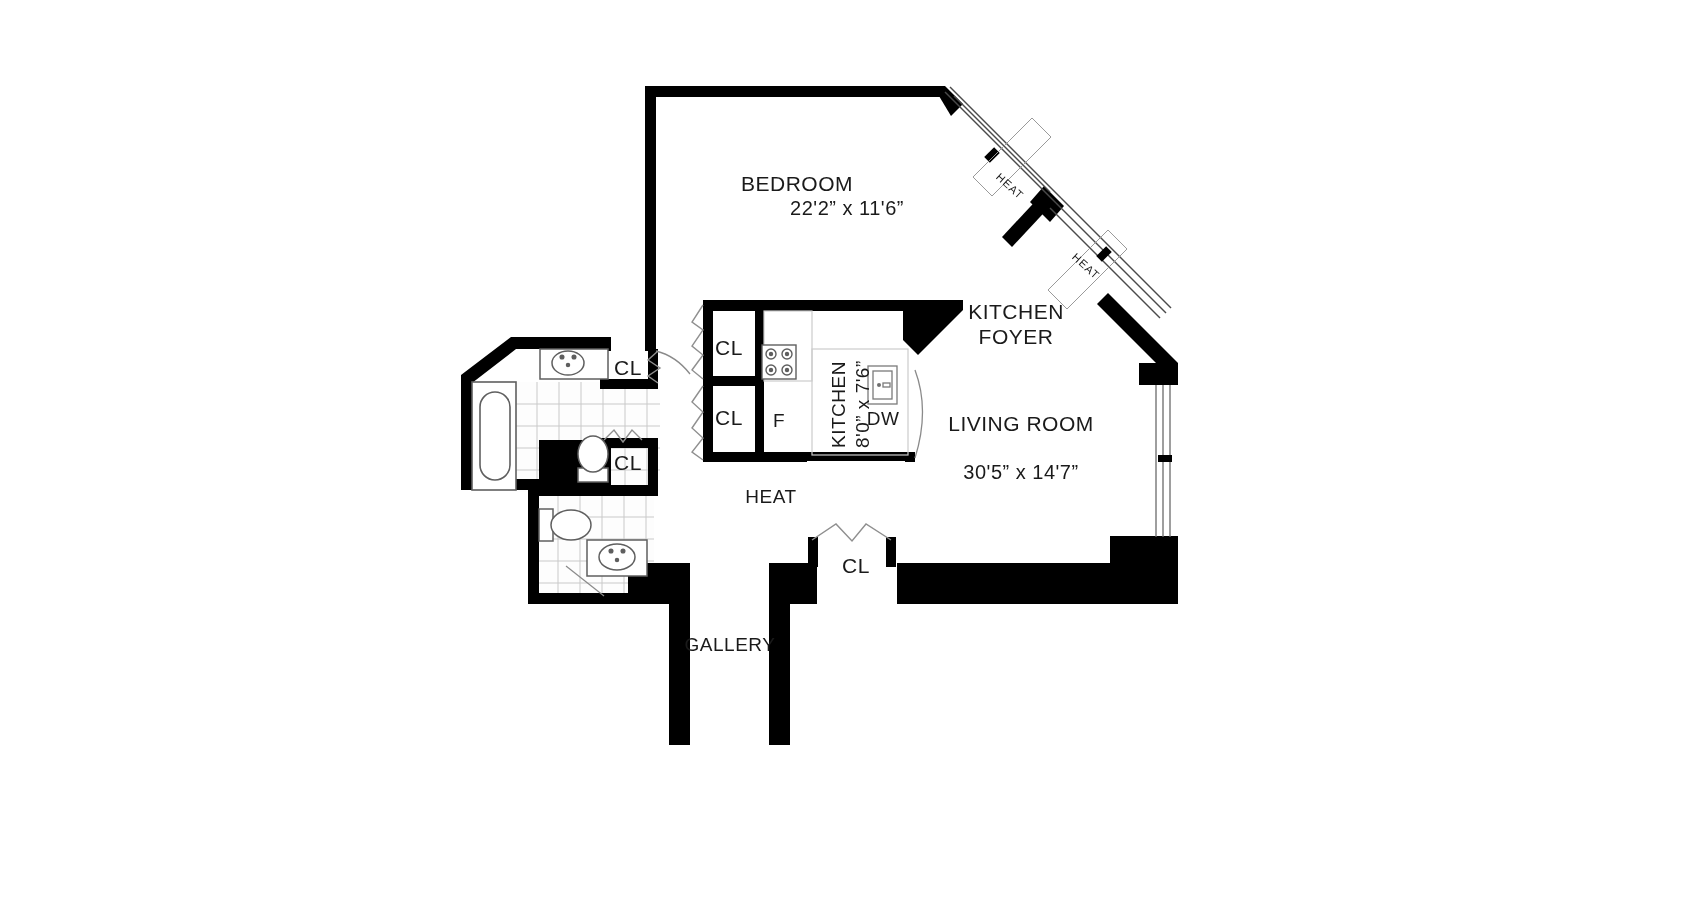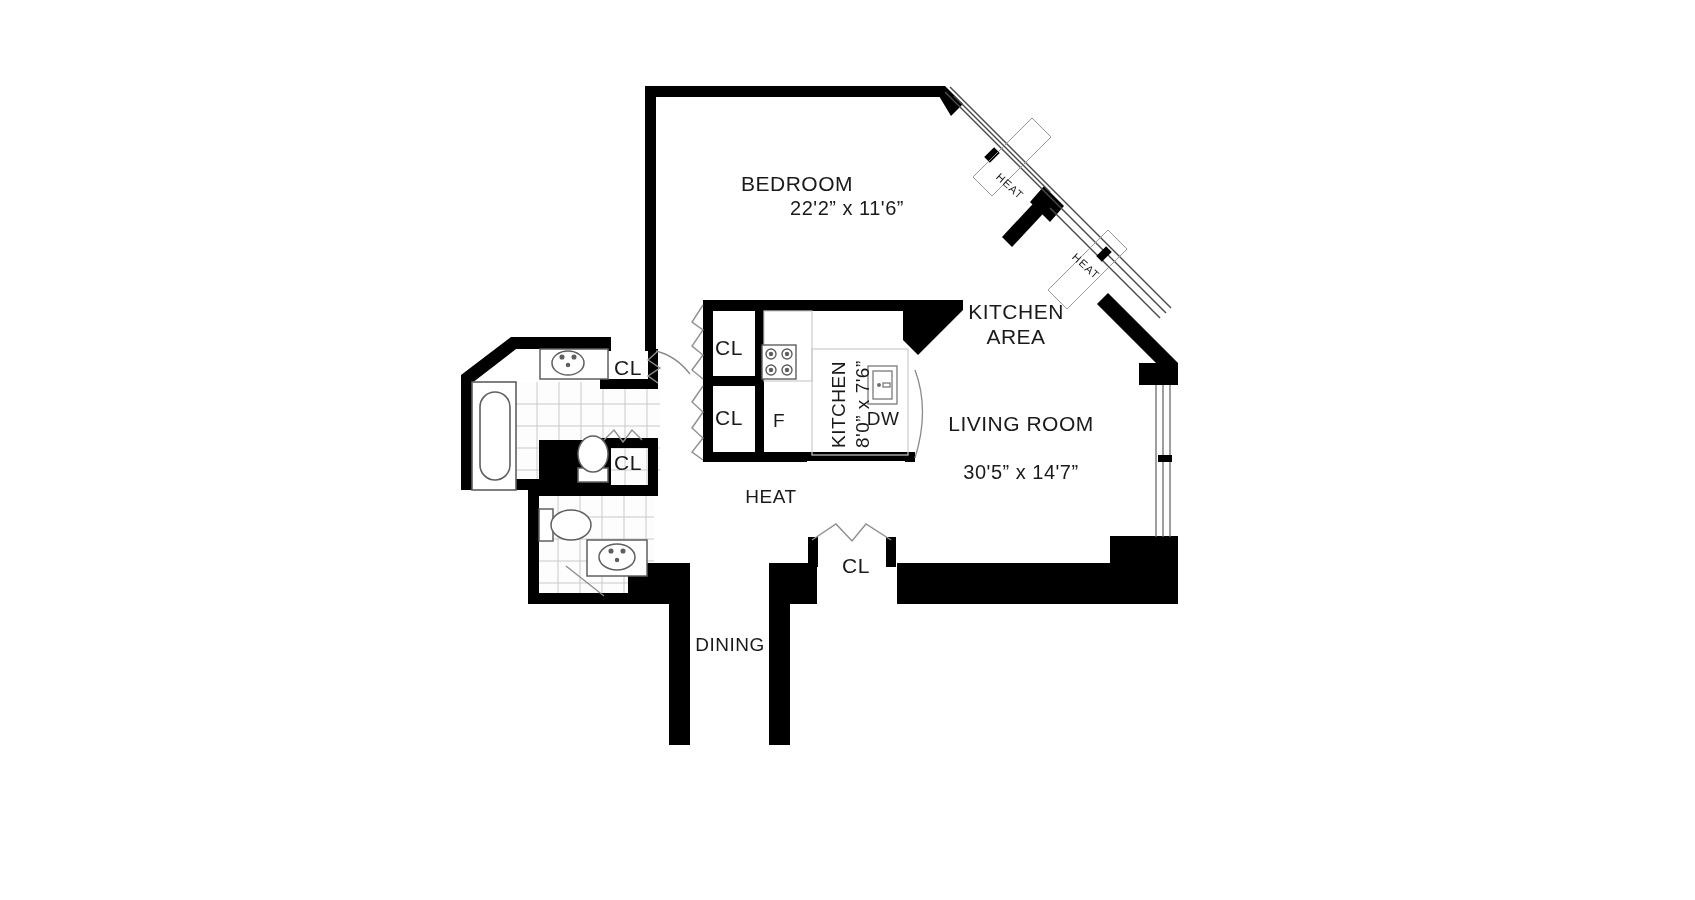--- a/index.html
+++ b/index.html
@@ -241,31 +241,31 @@
       <circle cx="879" cy="385" r="1.4" fill="#5f5f5f"></circle>
       <rect x="883" y="383" width="7" height="4" fill="none"></rect>
     </g>
 
   </svg>
 
   <div class="lbl room-name ctr" style="left:797px;top:172px;">BEDROOM</div>
   <div class="lbl room-dim ctr" style="left:836px;top:197px;margin-left:11px;">22'2” x 11'6”</div>
 
   <div class="lbl room-name ctr" style="left:1016px;top:300px;">KITCHEN</div>
-  <div class="lbl room-name ctr" style="left:1016px;top:325px;">AREA</div>
+  <div class="lbl room-name ctr" style="left:1016px;top:325px;">FOYER</div>
 
   <div class="lbl room-name ctr" style="left:1021px;top:412px;">LIVING ROOM</div>
   <div class="lbl room-dim ctr" style="left:1021px;top:461px;">30'5” x 14'7”</div>
 
   <div class="lbl vert-kitchen" style="left:828px;top:448px;">KITCHEN</div>
   <div class="lbl vert-kitchen" style="left:852px;top:448px;">8'0” x 7'6”</div>
 
   <div class="lbl small ctr" style="left:771px;top:486px;">HEAT</div>
 
-  <div class="lbl small ctr" style="left:730px;top:634px;">DINING</div>
+  <div class="lbl small ctr" style="left:730px;top:634px;">GALLERY</div>
 
   <div class="lbl cl ctr" style="left:628px;top:356px;">CL</div>
   <div class="lbl cl ctr" style="left:729px;top:336px;">CL</div>
   <div class="lbl cl ctr" style="left:729px;top:406px;">CL</div>
   <div class="lbl cl ctr" style="left:628px;top:451px;">CL</div>
   <div class="lbl cl ctr" style="left:856px;top:554px;">CL</div>
 
   <div class="lbl small ctr" style="left:779px;top:410px;">F</div>
   <div class="lbl small ctr" style="left:883px;top:408px;">DW</div>
 

